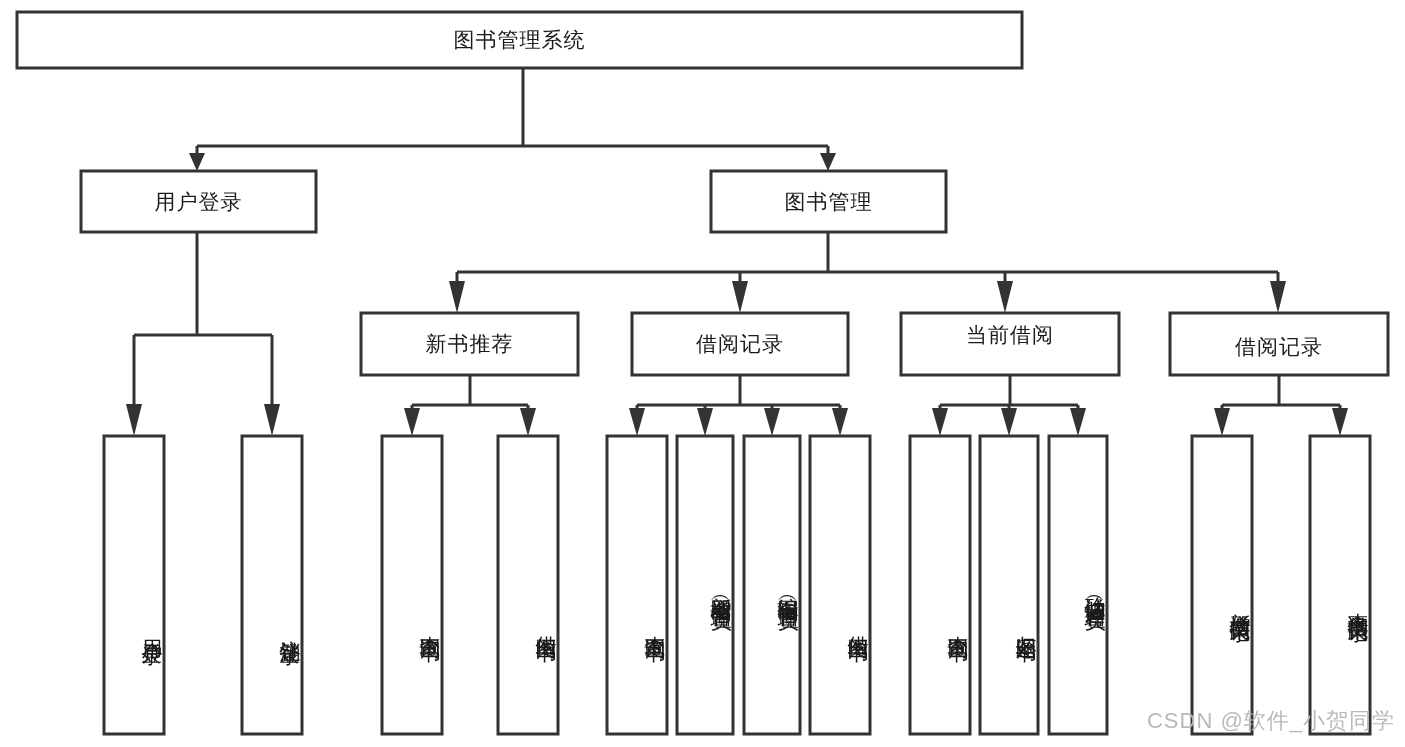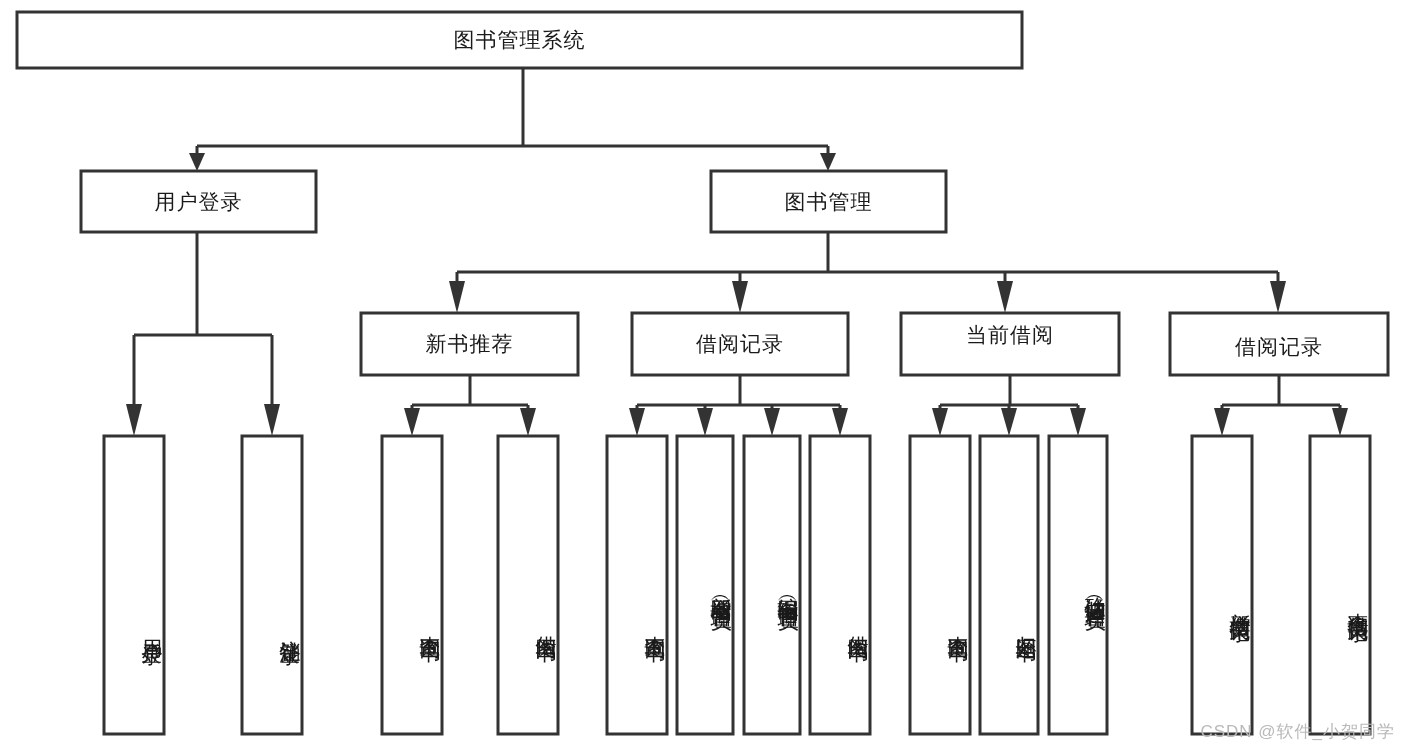--- a/index.html
+++ b/index.html
@@ -24,22 +24,22 @@
     pointer-events:none;
     white-space:nowrap;
   }
   .hlabel-wrap{
     position:absolute;
     display:flex;align-items:center;justify-content:center;
     font-size:21px;color:#1a1a1a;letter-spacing:1px;
     pointer-events:none;white-space:nowrap;text-align:right;
   }
   #watermark{
-    position:absolute;right:10px;bottom:4px;
-    font-size:17px;color:#b9b9b9;letter-spacing:1px;
+    position:absolute;right:10px;bottom:11px;
+    font-size:22px;color:#b9b9b9;letter-spacing:1px;
     pointer-events:none;
   }
 </style>
 </head>
 <body>
 
 <div id="diagram-root">
 
   <svg id="chart-svg" viewBox="0 0 1405 747">
 

